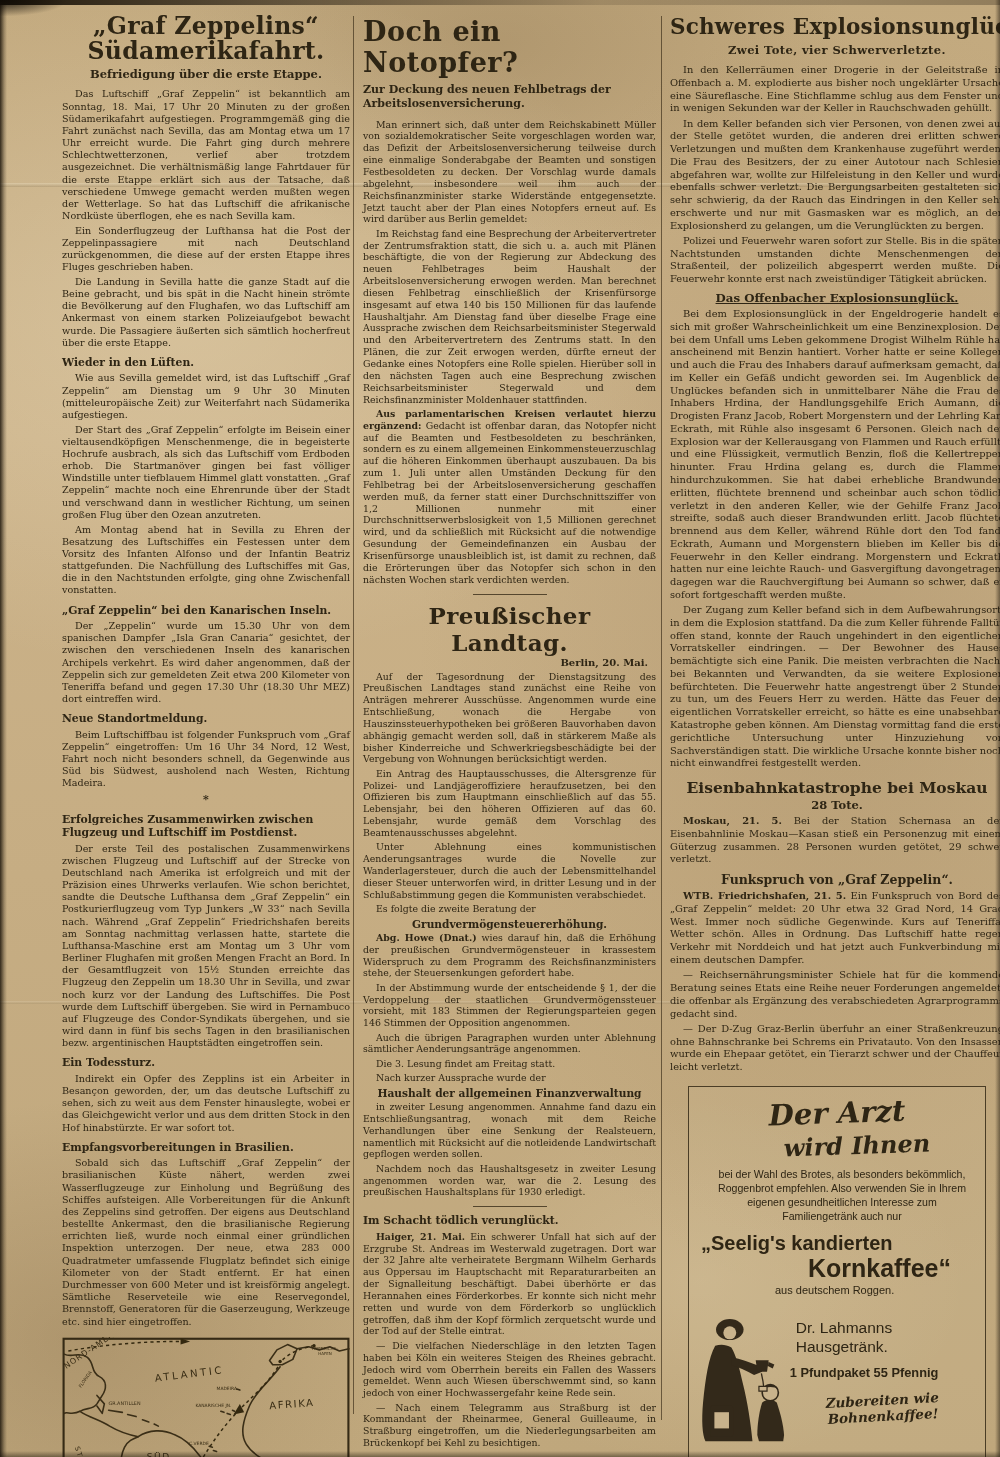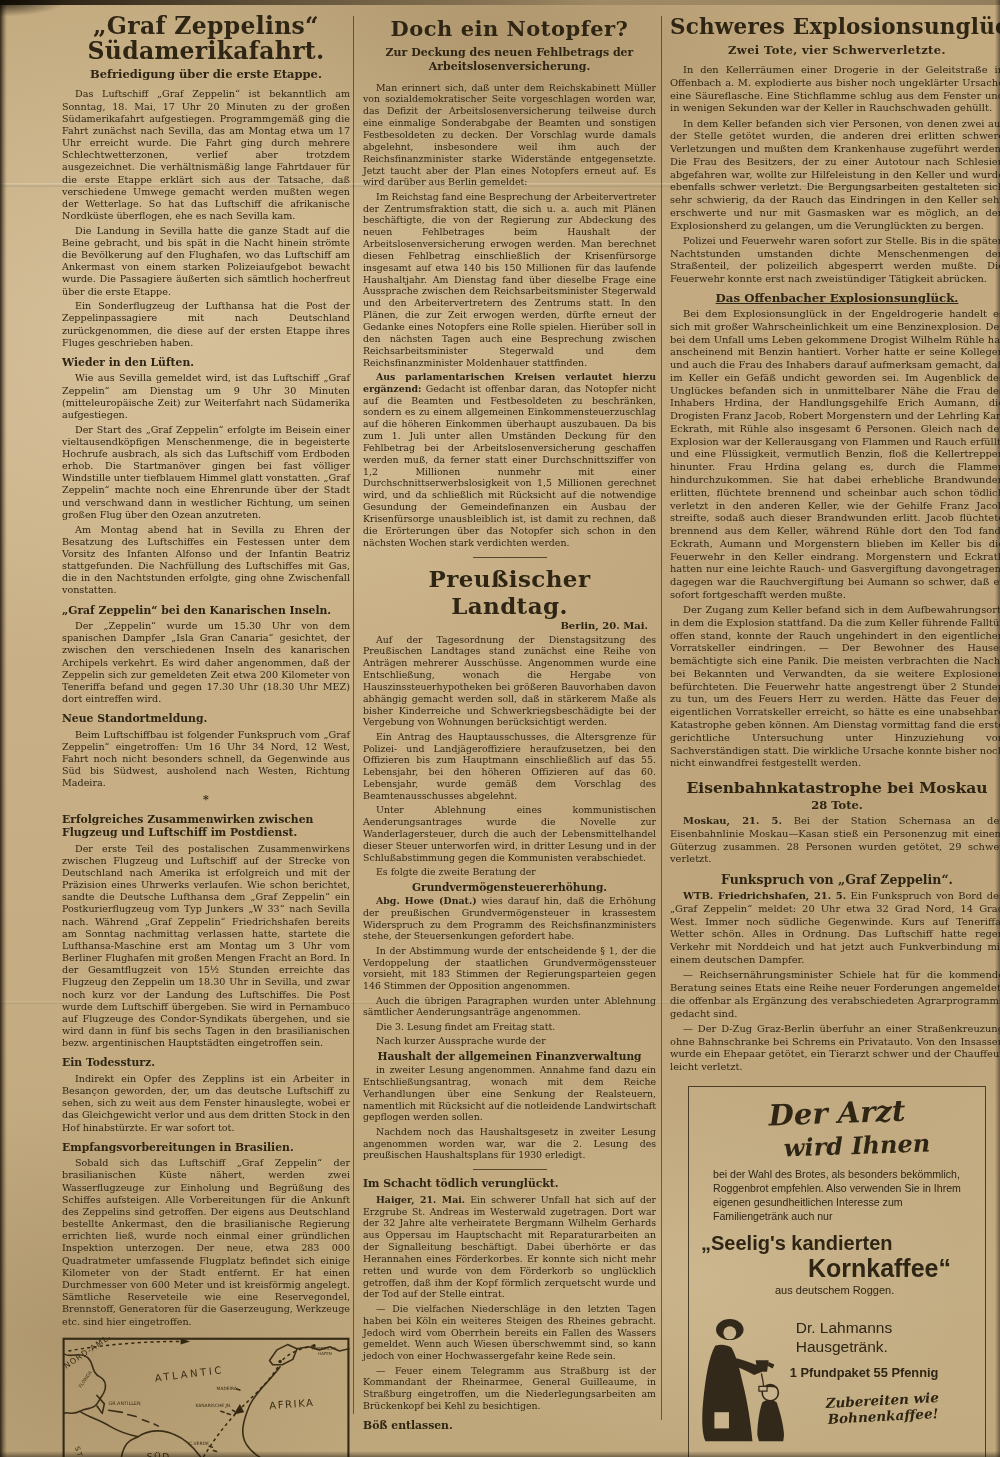--- a/index.html
+++ b/index.html
@@ -40,43 +40,43 @@
       -webkit-hyphens:auto;hyphens:auto;}
   .col2 .bp{font-size:9.4px;line-height:1.26;}
   .col3 .bp{font-size:9.9px;line-height:1.29;}
   .lead{font-weight:bold;}
 
   .h-z{font-size:23.5px;font-weight:bold;text-align:center;margin:2px 0 4px;letter-spacing:.3px;line-height:1.05;}
   .sub-z{font-size:11.5px;font-weight:bold;text-align:center;margin:0 0 7px;}
   .sh{font-size:10.8px;font-weight:bold;text-align:left;margin:7px 0 3px;line-height:1.25;}
   .star{text-align:center;font-weight:bold;font-size:11px;margin:3px 0;}
 
-  .h-not{font-size:21px;font-weight:bold;text-align:center;margin:4px 0 5px;letter-spacing:.5px;}
-  .sub-not{font-size:11px;font-weight:bold;text-align:center;margin:0 0 7px;line-height:1.3;}
+  .h-not{font-size:27px;font-weight:bold;margin:4px 0 5px;letter-spacing:.5px;}
+  .sub-not{font-size:11px;font-weight:bold;text-align:left;margin:0 0 7px;line-height:1.3;}
   .sep{width:74px;border:none;border-top:1.4px solid rgba(42,31,13,.72);margin:8px auto 7px;}
   .h-land{font-size:23px;font-weight:bold;text-align:center;margin:2px 8px 1px;letter-spacing:.4px;}
   .dateline{text-align:right;font-weight:bold;font-size:10px;margin:0 8px 3px 0;}
   .ctr-b{font-size:10.6px;font-weight:bold;text-align:center;margin:3px 0 2px;}
 
   .h-off{font-size:21.5px;font-weight:bold;white-space:nowrap;margin:2px 0 4px;letter-spacing:.2px;}
   .sub-off{font-size:11.5px;font-weight:bold;text-align:center;margin:0 0 7px;letter-spacing:.4px;}
   .h-off2{font-size:11.8px;font-weight:bold;text-align:center;text-decoration:underline;margin:5px 0 3px;}
   .h-mosk{font-size:15.5px;font-weight:bold;text-align:center;margin:8px 0 1px;}
   .sub-mosk{font-size:11.5px;font-weight:bold;text-align:center;margin:0 0 3px;}
   .h-funk{font-size:12.5px;font-weight:bold;text-align:center;margin:6px 0 3px;}
 
   .mapbox{margin-top:9px;}
   .mapbox svg{display:block;}
 
   .ad{margin:12px 2px 0 18px;width:276px;border:1.7px solid rgba(40,29,12,.78);
       padding:12px 10px 10px;background:rgba(215,198,160,.14);}
   .ad-s1{font-style:italic;font-weight:bold;font-size:29px;text-align:center;transform:rotate(-2deg);line-height:1;}
   .ad-s2{font-style:italic;font-weight:bold;font-size:24px;text-align:center;transform:rotate(-2deg);
          margin:6px 0 10px 40px;line-height:1;}
-  .ad-body{font-family:"Liberation Sans",sans-serif;font-size:10.6px;line-height:1.32;margin:0 4px 8px 14px;}
+  .ad-body{font-family:"Liberation Sans",sans-serif;font-size:10.6px;line-height:1.32;margin:0 4px 8px 14px;text-align:center;}
   .ad-b1{font-family:"Liberation Sans",sans-serif;font-weight:bold;font-size:20px;margin-left:2px;line-height:1.1;}
   .ad-b2{font-family:"Liberation Sans",sans-serif;font-weight:bold;font-size:25px;text-align:right;
          margin:1px 24px 3px 0;line-height:1.05;}
   .ad-origin{font-family:"Liberation Sans",sans-serif;font-size:11px;margin:0 0 4px 76px;}
   .ad-flex{display:flex;}
   .ad-right{padding-top:18px;}
   .ad-d1{font-family:"Liberation Sans",sans-serif;font-size:15.5px;line-height:1.25;margin-left:6px;}
   .ad-price{font-family:"Liberation Sans",sans-serif;font-weight:bold;font-size:12.8px;margin:8px 0 0 0px;}
   .ad-s3{font-style:italic;font-weight:bold;font-size:13.5px;text-align:center;margin-top:12px;transform:rotate(-3deg);}
 </style>
@@ -87,22 +87,22 @@
   <div class="crease-a"></div>
   <div class="crease-b"></div>
 
   <div class="vrule r1"></div>
   <div class="vrule r2"></div>
 
   <div class="col col1">
     <div class="h-z">„Graf Zeppelins“ Südamerikafahrt.</div>
     <div class="sub-z">Befriedigung über die erste Etappe.</div>
     <p class="bp">Das Luftschiff „Graf Zeppelin“ ist bekanntlich am Sonntag, 18. Mai, 17 Uhr 20 Minuten zu der großen Südamerikafahrt aufgestiegen. Programmgemäß ging die Fahrt zunächst nach Sevilla, das am Montag etwa um 17 Uhr erreicht wurde. Die Fahrt ging durch mehrere Schlechtwetterzonen, verlief aber trotzdem ausgezeichnet. Die verhältnismäßig lange Fahrtdauer für die erste Etappe erklärt sich aus der Tatsache, daß verschiedene Umwege gemacht werden mußten wegen der Wetterlage. So hat das Luftschiff die afrikanische Nordküste überflogen, ehe es nach Sevilla kam.</p>
+    <p class="bp">Ein Sonderflugzeug der Lufthansa hat die Post der Zeppelinpassagiere mit nach Deutschland zurückgenommen, die diese auf der ersten Etappe ihres Fluges geschrieben haben.</p>
     <p class="bp">Die Landung in Sevilla hatte die ganze Stadt auf die Beine gebracht, und bis spät in die Nacht hinein strömte die Bevölkerung auf den Flughafen, wo das Luftschiff am Ankermast von einem starken Polizeiaufgebot bewacht wurde. Die Passagiere äußerten sich sämtlich hocherfreut über die erste Etappe.</p>
-    <p class="bp">Ein Sonderflugzeug der Lufthansa hat die Post der Zeppelinpassagiere mit nach Deutschland zurückgenommen, die diese auf der ersten Etappe ihres Fluges geschrieben haben.</p>
     <div class="sh">Wieder in den Lüften.</div>
     <p class="bp">Wie aus Sevilla gemeldet wird, ist das Luftschiff „Graf Zeppelin“ am Dienstag um 9 Uhr 30 Minuten (mitteleuropäische Zeit) zur Weiterfahrt nach Südamerika aufgestiegen.</p>
     <p class="bp">Der Start des „Graf Zeppelin“ erfolgte im Beisein einer vieltausendköpfigen Menschenmenge, die in begeisterte Hochrufe ausbrach, als sich das Luftschiff vom Erdboden erhob. Die Startmanöver gingen bei fast völliger Windstille unter tiefblauem Himmel glatt vonstatten. „Graf Zeppelin“ machte noch eine Ehrenrunde über der Stadt und verschwand dann in westlicher Richtung, um seinen großen Flug über den Ozean anzutreten.</p>
     <p class="bp">Am Montag abend hat in Sevilla zu Ehren der Besatzung des Luftschiffes ein Festessen unter dem Vorsitz des Infanten Alfonso und der Infantin Beatriz stattgefunden. Die Nachfüllung des Luftschiffes mit Gas, die in den Nachtstunden erfolgte, ging ohne Zwischenfall vonstatten.</p>
     <div class="sh">„Graf Zeppelin“ bei den Kanarischen Inseln.</div>
     <p class="bp">Der „Zeppelin“ wurde um 15.30 Uhr von dem spanischen Dampfer „Isla Gran Canaria“ gesichtet, der zwischen den verschiedenen Inseln des kanarischen Archipels verkehrt. Es wird daher angenommen, daß der Zeppelin sich zur gemeldeten Zeit etwa 200 Kilometer von Teneriffa befand und gegen 17.30 Uhr (18.30 Uhr MEZ) dort eintreffen wird.</p>
     <div class="sh">Neue Standortmeldung.</div>
     <p class="bp">Beim Luftschiffbau ist folgender Funkspruch vom „Graf Zeppelin“ eingetroffen: Um 16 Uhr 34 Nord, 12 West, Fahrt noch nicht besonders schnell, da Gegenwinde aus Süd bis Südwest, ausholend nach Westen, Richtung Madeira.</p>
     <div class="star">*</div>
     <div class="sh">Erfolgreiches Zusammenwirken zwischen Flugzeug und Luftschiff im Postdienst.</div>
@@ -195,21 +195,21 @@
     <p class="bp">Nach kurzer Aussprache wurde der</p>
     <div class="ctr-b">Haushalt der allgemeinen Finanzverwaltung</div>
     <p class="bp">in zweiter Lesung angenommen. Annahme fand dazu ein Entschließungsantrag, wonach mit dem Reiche Verhandlungen über eine Senkung der Realsteuern, namentlich mit Rücksicht auf die notleidende Landwirtschaft gepflogen werden sollen.</p>
     <p class="bp">Nachdem noch das Haushaltsgesetz in zweiter Lesung angenommen worden war, war die 2. Lesung des preußischen Haushaltsplans für 1930 erledigt.</p>
 
     <hr class="sep">
 
     <div class="sh">Im Schacht tödlich verunglückt.</div>
     <p class="bp"><b class="lead">Haiger, 21. Mai.</b> <span>Ein schwerer Unfall hat sich auf der Erzgrube St. Andreas im Westerwald zugetragen. Dort war der 32 Jahre alte verheiratete Bergmann Wilhelm Gerhards aus Oppersau im Hauptschacht mit Reparaturarbeiten an der Signalleitung beschäftigt. Dabei überhörte er das Herannahen eines Förderkorbes. Er konnte sich nicht mehr retten und wurde von dem Förderkorb so unglücklich getroffen, daß ihm der Kopf förmlich zerquetscht wurde und der Tod auf der Stelle eintrat.</span></p>
     <p class="bp">— Die vielfachen Niederschläge in den letzten Tagen haben bei Köln ein weiteres Steigen des Rheines gebracht. Jedoch wird vom Oberrhein bereits ein Fallen des Wassers gemeldet. Wenn auch Wiesen überschwemmt sind, so kann jedoch von einer Hochwassergefahr keine Rede sein.</p>
-    <p class="bp">— Feuer einem Telegramm aus Straßburg ist der Kommandant der Rheinarmee, General Guilleaume, in Straßburg eingetroffen, um die Niederlegungsarbeiten am Brückenkopf bei Kehl zu besichtigen.</p>
+    <p class="bp">— Nach einem Telegramm aus Straßburg ist der Kommandant der Rheinarmee, General Guilleaume, in Straßburg eingetroffen, um die Niederlegungsarbeiten am Brückenkopf bei Kehl zu besichtigen.</p>
 
     <div class="sh">Böß entlassen.</div>
 
   </div>
 
   <div class="col col3">
     <div class="h-off">Schweres Explosionsunglück in Offenbach.</div>
     <div class="sub-off">Zwei Tote, vier Schwerverletzte.</div>
     <p class="bp">In den Kellerräumen einer Drogerie in der Geleitstraße in Offenbach a. M. explodierte aus bisher noch ungeklärter Ursache eine Säureflasche. Eine Stichflamme schlug aus dem Fenster und in wenigen Sekunden war der Keller in Rauchschwaden gehüllt.</p>
     <p class="bp">In dem Keller befanden sich vier Personen, von denen zwei auf der Stelle getötet wurden, die anderen drei erlitten schwere Verletzungen und mußten dem Krankenhause zugeführt werden. Die Frau des Besitzers, der zu einer Autotour nach Schlesien abgefahren war, wollte zur Hilfeleistung in den Keller und wurde ebenfalls schwer verletzt. Die Bergungsarbeiten gestalteten sich sehr schwierig, da der Rauch das Eindringen in den Keller sehr erschwerte und nur mit Gasmasken war es möglich, an den Explosionsherd zu gelangen, um die Verunglückten zu bergen.</p>

